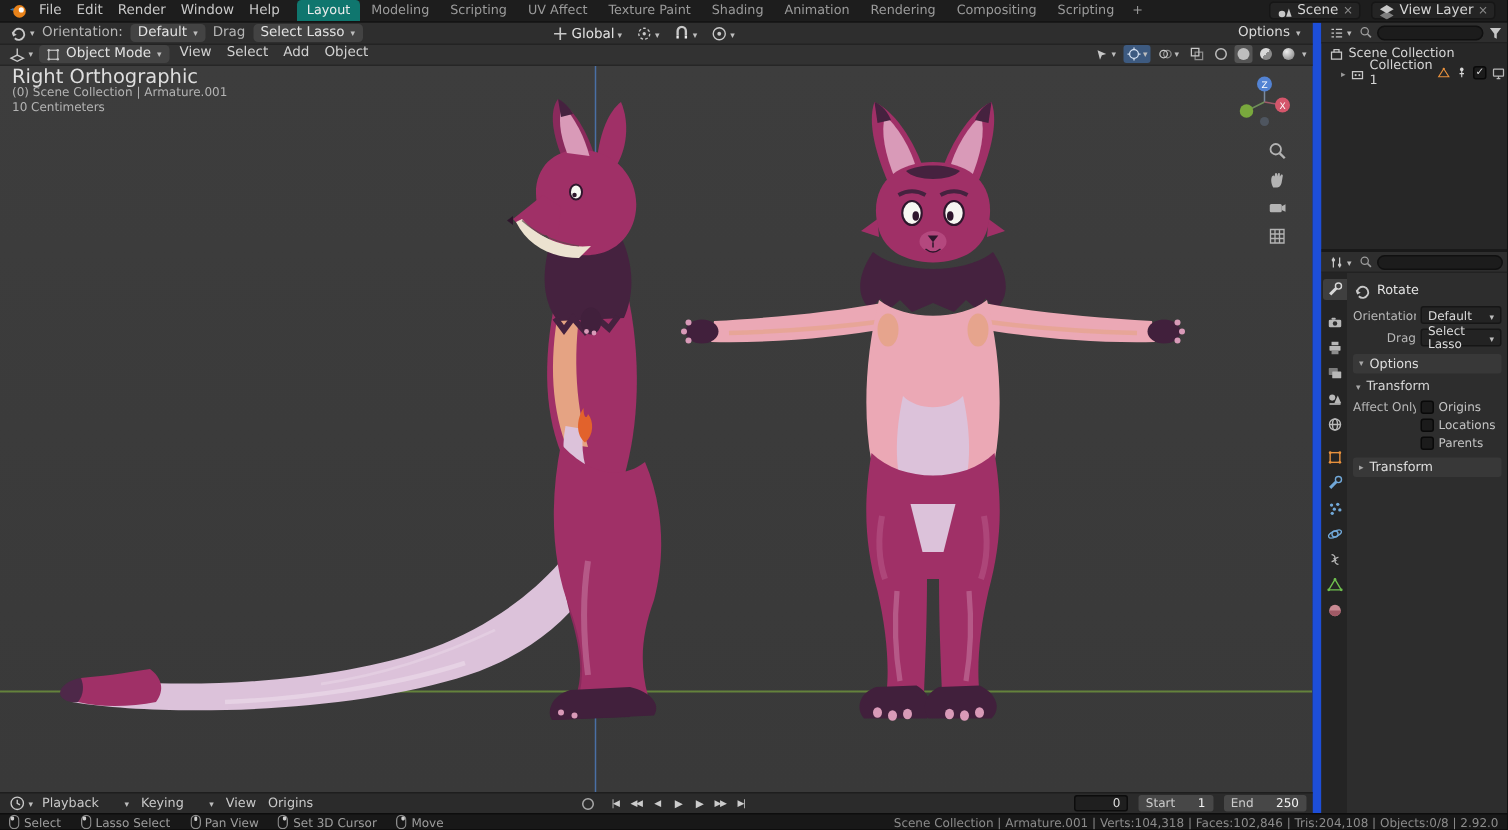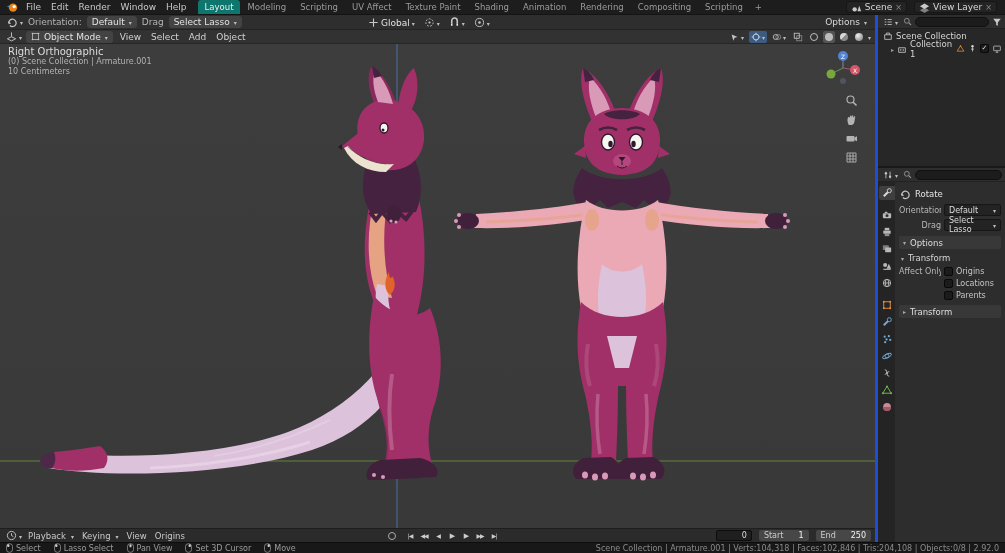--- a/index.html
+++ b/index.html
@@ -27,58 +27,58 @@
             border-bottom:1px solid #232323;display:flex;align-items:center;padding:0 4px;z-index:5}
   .dd{display:inline-flex;align-items:center;gap:4px;background:#434343;border-radius:3px;
       height:12px;padding:0 5px;color:#e2e2e2;margin:0 2px}
   .lbl{color:#b5b5b5;margin:0 3px}
   .ts-center{position:absolute;left:366px;top:1px;height:13px;display:flex;align-items:center;gap:5px}
   .iconbtn{display:inline-flex;align-items:center;gap:2px;padding:0 2px;height:12px;border-radius:2px}
   .opt{margin-left:auto;display:inline-flex;align-items:center;gap:4px;color:#d9d9d9;padding:0 4px}
 
   
   .vp-header{position:absolute;left:0;top:30px;width:875px;height:14px;background:#323232;
-             border-bottom:1px solid #262626;display:flex;align-items:center;padding:0 4px;z-index:5}
+             border-bottom:1px solid #262626;display:flex;align-items:flex-start;padding:0 4px;z-index:5}
   .hd-menu{padding:0 5px;color:#d2d2d2}
   .vph-right{margin-left:auto;display:flex;align-items:center;gap:3px}
   .hbtn{display:inline-flex;align-items:center;gap:1px;padding:1px 2px;border-radius:2px}
   .hbtn.on{background:#3d5a80}
   .ball{width:8px;height:8px;border-radius:50%;background:#bdbdbd;display:inline-block}
   .ball.wire{background:none;border:1px solid #bdbdbd}
   .ball.mat{background:linear-gradient(135deg,#d8d8d8 50%,#8a8a8a 50%)}
   .ball.rend{background:radial-gradient(circle at 35% 30%,#eee,#777)}
   .ballbtn{padding:2px;border-radius:2px;display:inline-flex}
   .ballbtn.active{background:#545454}
 
   
   .viewport{position:absolute;left:0;top:44px;width:875px;height:484px;
             background:linear-gradient(#3d3d3d,#393939);overflow:hidden}
   .vp-overlay{position:absolute;left:8px;top:3px;line-height:10px;z-index:3}
-  .ov1{font-size:10px;color:#dedede}
+  .ov1{font-size:13px;color:#dedede}
   .ov2,.ov3{font-size:8px;color:#b3b3b3}
   .gizmo{position:absolute;right:12px;top:4px;z-index:3}
   .nav-icons{position:absolute;right:17px;top:50px;display:flex;flex-direction:column;gap:6px;align-items:center;z-index:3}
   .nav-icons .nv{opacity:.85}
 
   
   .timeline{position:absolute;left:0;top:528px;width:875px;height:14px;background:#2b2b2b;
             border-top:1px solid #1e1e1e;display:flex;align-items:center;padding:0 4px;z-index:5}
-  .tl-menu{padding:0 4px;color:#c9c9c9;font-size:8.5px;display:inline-flex;align-items:center;gap:5px}
+  .tl-menu{padding:0 4px;color:#c9c9c9;font-size:8.5px;display:inline-flex;align-items:center;gap:17px}
   .transport{position:absolute;left:404px;display:flex;align-items:center;gap:2px}
   .tp{min-width:12px;text-align:center;font-size:6px;color:#ccc;letter-spacing:-1px;padding:1px 1px;border-radius:2px}
   .rec{width:8px;height:8px;border:1.2px solid #aaa;border-radius:50%;position:absolute;left:388px;top:3px}
   .tl-right{margin-left:auto;display:flex;align-items:center;gap:7px}
   .framebox{width:36px;height:11px;background:#1f1f1f;border:1px solid #0c0c0c;border-radius:2px;
             color:#dedede;display:flex;align-items:center;justify-content:flex-end;padding-right:4px;font-size:8px}
   .rangebox{display:flex;align-items:center;gap:15px;background:#474747;border-radius:2px;height:11px;padding:0 5px;font-size:8px}
   .rangebox .rl{color:#cdcdcd}.rangebox .rv{color:#f2f2f2}
 
   
   .rightpanel{position:absolute;left:875px;top:15px;width:130px;height:527px;background:#2d2d2d;
-              border-left:3px solid #1d4ed8}
+              border-left:6px solid #1d4ed8}
   .outliner{position:absolute;left:0;top:0;width:100%;height:153px;background:#272727;border-bottom:2px solid #191919}
   .ol-header{height:14px;background:#2e2e2e;display:flex;align-items:center;gap:3px;padding:0 3px;border-bottom:1px solid #202020}
   .search{background:#1c1c1c;border:1px solid #101010;border-radius:7px;height:10px;flex:1;min-width:10px;color:#ccc;font-size:8px;padding:0 4px;outline:none}
   .ol-row{display:flex;align-items:center;height:13px;padding:0 3px 0 5px;gap:3px;font-size:8.5px;color:#d6d6d6}
   .ol-row.indent{padding-left:13px}
   .exp::before{content:"▸";font-size:6px;color:#9a9a9a}
   .cb{width:9px;height:9px;background:#1b1b1b;border:1px solid #090909;border-radius:2px;display:inline-flex;align-items:center;justify-content:center}
   .cb.checked::after{content:"✓";font-size:7px;color:#ddd;line-height:1}
 
   .props{position:absolute;left:0;top:153px;width:100%;height:374px;background:#2d2d2d}

